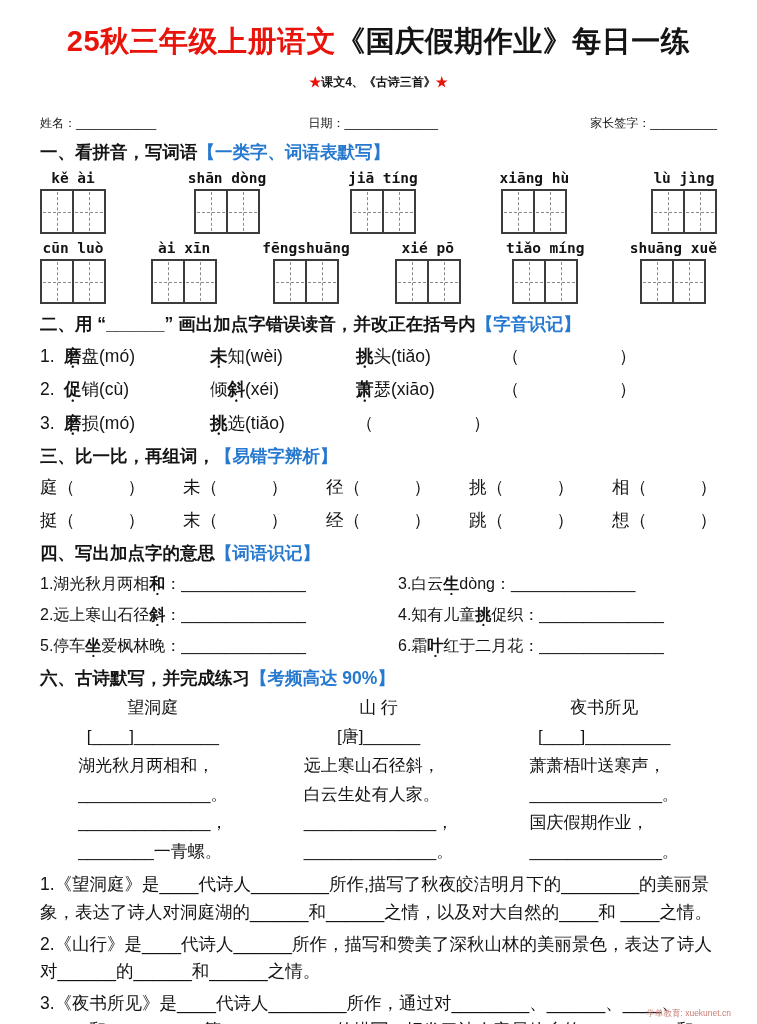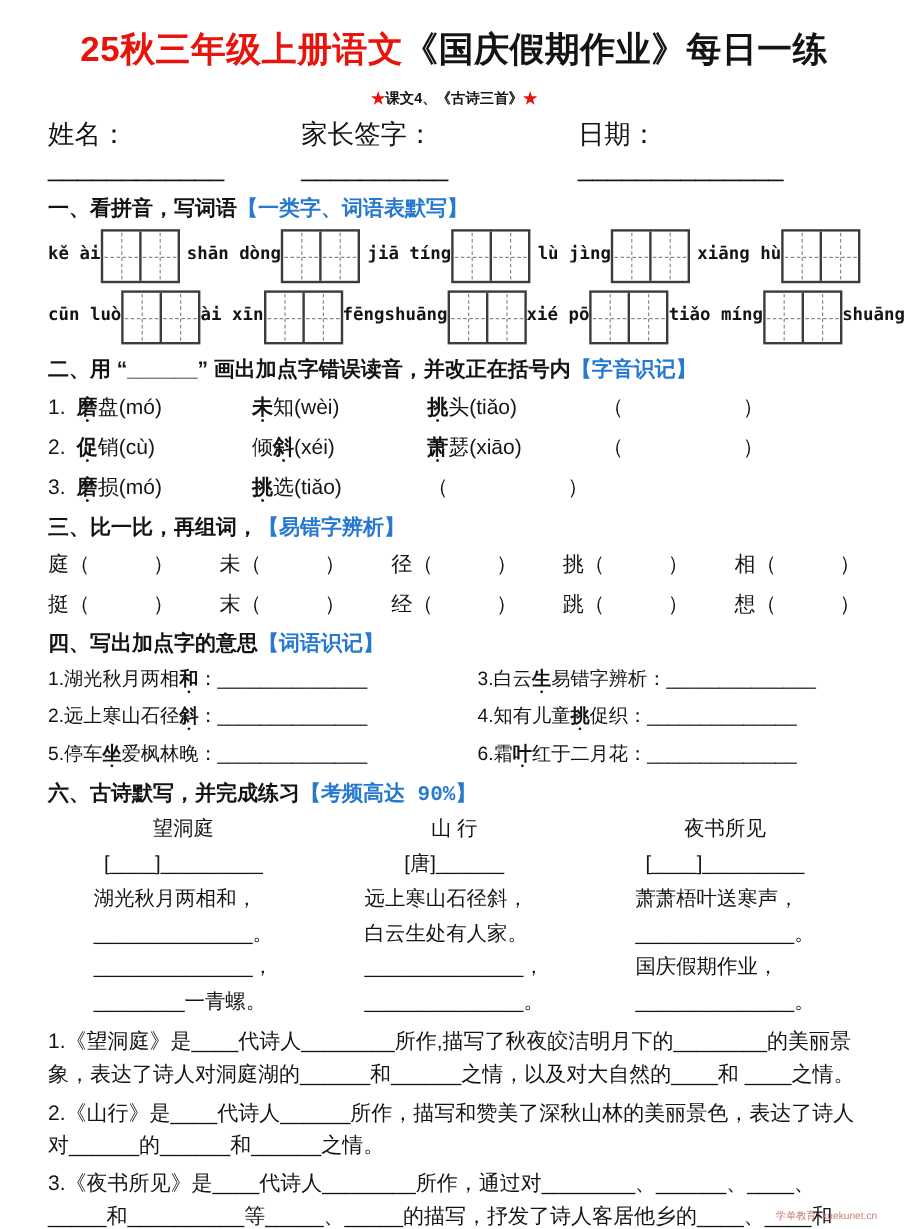--- a/index.html
+++ b/index.html
@@ -4,26 +4,26 @@
 <style>
   html,body{margin:0;padding:0;background:#ffffff;}
   body{width:757px;height:1024px;overflow:hidden;font-family:"Liberation Sans",sans-serif;color:#141414;position:relative;}
   .page{box-sizing:border-box;width:751px;height:1024px;padding:22px 34px 6px 40px;}
 
   .title{text-align:center;font-size:29px;font-weight:bold;white-space:nowrap;letter-spacing:.5px;}
   .title .red{color:#e8130a;}
   .subtitle{text-align:center;font-size:12px;font-weight:bold;margin-top:12px;}
   .subtitle .star{color:#e8130a;}
 
-  .meta-row{display:flex;font-size:22px;margin-top:6px;}
+  .meta-row{display:flex;justify-content:space-between;font-size:12px;margin-top:24px;}
   .sec-head{font-size:17.5px;font-weight:bold;margin-top:8px;}
-  .tag{color:#2679cf;font-family:Liberation Mono, monospace;}
+  .tag{color:#2679cf;}
 
   .py-row{display:flex;justify-content:space-between;margin-top:6px;}
-  .py-item{display:flex;flex-direction:row;align-items:center;}
+  .py-item{display:flex;flex-direction:column;align-items:center;}
   .py{font-family:"DejaVu Sans Mono",monospace;font-size:14.5px;font-weight:bold;white-space:nowrap;margin-bottom:3px;}
   .tzg{display:flex;border:2px solid #3c3c3c;}
   .tzg-cell{width:30px;height:41px;position:relative;}
   .tzg-cell + .tzg-cell{border-left:2px solid #3c3c3c;}
   .tzg-cell::before{content:"";position:absolute;left:50%;top:1px;bottom:1px;border-left:1px dashed #8a8a8a;}
   .tzg-cell::after{content:"";position:absolute;top:50%;left:1px;right:1px;border-top:1px dashed #8a8a8a;}
 
   .s2-row{display:flex;font-size:17.5px;margin-top:8px;line-height:1.45;}
   .s2-num{width:24px;}
   .s2-word{width:146px;}
@@ -55,22 +55,22 @@
   <div class="title">
     <span class="red">25秋三年级上册语文</span><span>《国庆假期作业》每日一练</span>
   </div>
 
   <div class="subtitle">
     <span class="star">★</span><span>课文4、《古诗三首》</span><span class="star">★</span>
   </div>
 
   <div class="meta-row">
     <span><span>姓名：</span><span>____________</span></span>
+    <span><span>日期：</span><span>______________</span></span>
     <span><span>家长签字：</span><span>__________</span></span>
-    <span><span>日期：</span><span>______________</span></span>
   </div>
 
   <div class="sec-head">
     <span>一、看拼音，写词语</span><span class="tag">【一类字、词语表默写】</span>
   </div>
 
   <div class="py-row">
     <div class="py-item">
         <div class="py">kě ài</div>
         <div class="tzg">
@@ -86,28 +86,28 @@
         </div>
       </div>
     <div class="py-item">
         <div class="py">jiā tíng</div>
         <div class="tzg">
           <div class="tzg-cell"></div>
           <div class="tzg-cell"></div>
         </div>
       </div>
     <div class="py-item">
+        <div class="py">xiāng hù</div>
+        <div class="tzg">
+          <div class="tzg-cell"></div>
+          <div class="tzg-cell"></div>
+        </div>
+      </div>
+    <div class="py-item">
         <div class="py">lù jìng</div>
-        <div class="tzg">
-          <div class="tzg-cell"></div>
-          <div class="tzg-cell"></div>
-        </div>
-      </div>
-    <div class="py-item">
-        <div class="py">xiāng hù</div>
         <div class="tzg">
           <div class="tzg-cell"></div>
           <div class="tzg-cell"></div>
         </div>
       </div>
   </div>
 
   <div class="py-row">
     <div class="py-item">
         <div class="py">cūn luò</div>
@@ -196,21 +196,21 @@
     <span>跳（　　　）</span>
     <span>想（　　　）</span>
   </div>
 
   <div class="sec-head">
     <span>四、写出加点字的意思</span><span class="tag">【词语识记】</span>
   </div>
 
   <div class="s4-grid">
     <div class="s4-item"><span>1.湖光秋月两相</span><span class="dotchar">和</span><span>：</span><span>______________</span></div>
-    <div class="s4-item"><span>3.白云</span><span class="dotchar">生</span><span>易错字辨析：</span><span>______________</span></div>
+    <div class="s4-item"><span>3.白云</span><span class="dotchar">生</span><span>dòng：</span><span>______________</span></div>
     <div class="s4-item"><span>2.远上寒山石径</span><span class="dotchar">斜</span><span>：</span><span>______________</span></div>
     <div class="s4-item"><span>4.知有儿童</span><span class="dotchar">挑</span><span>促织：</span><span>______________</span></div>
     <div class="s4-item"><span>5.停车</span><span class="dotchar">坐</span><span>爱枫林晚：</span><span>______________</span></div>
     <div class="s4-item"><span>6.霜</span><span class="dotchar">叶</span><span>红于二月花：</span><span>______________</span></div>
   </div>
 
   <div class="sec-head">
     <span>六、古诗默写，并完成练习</span><span class="tag">【考频高达 90%】</span>
   </div>
 

